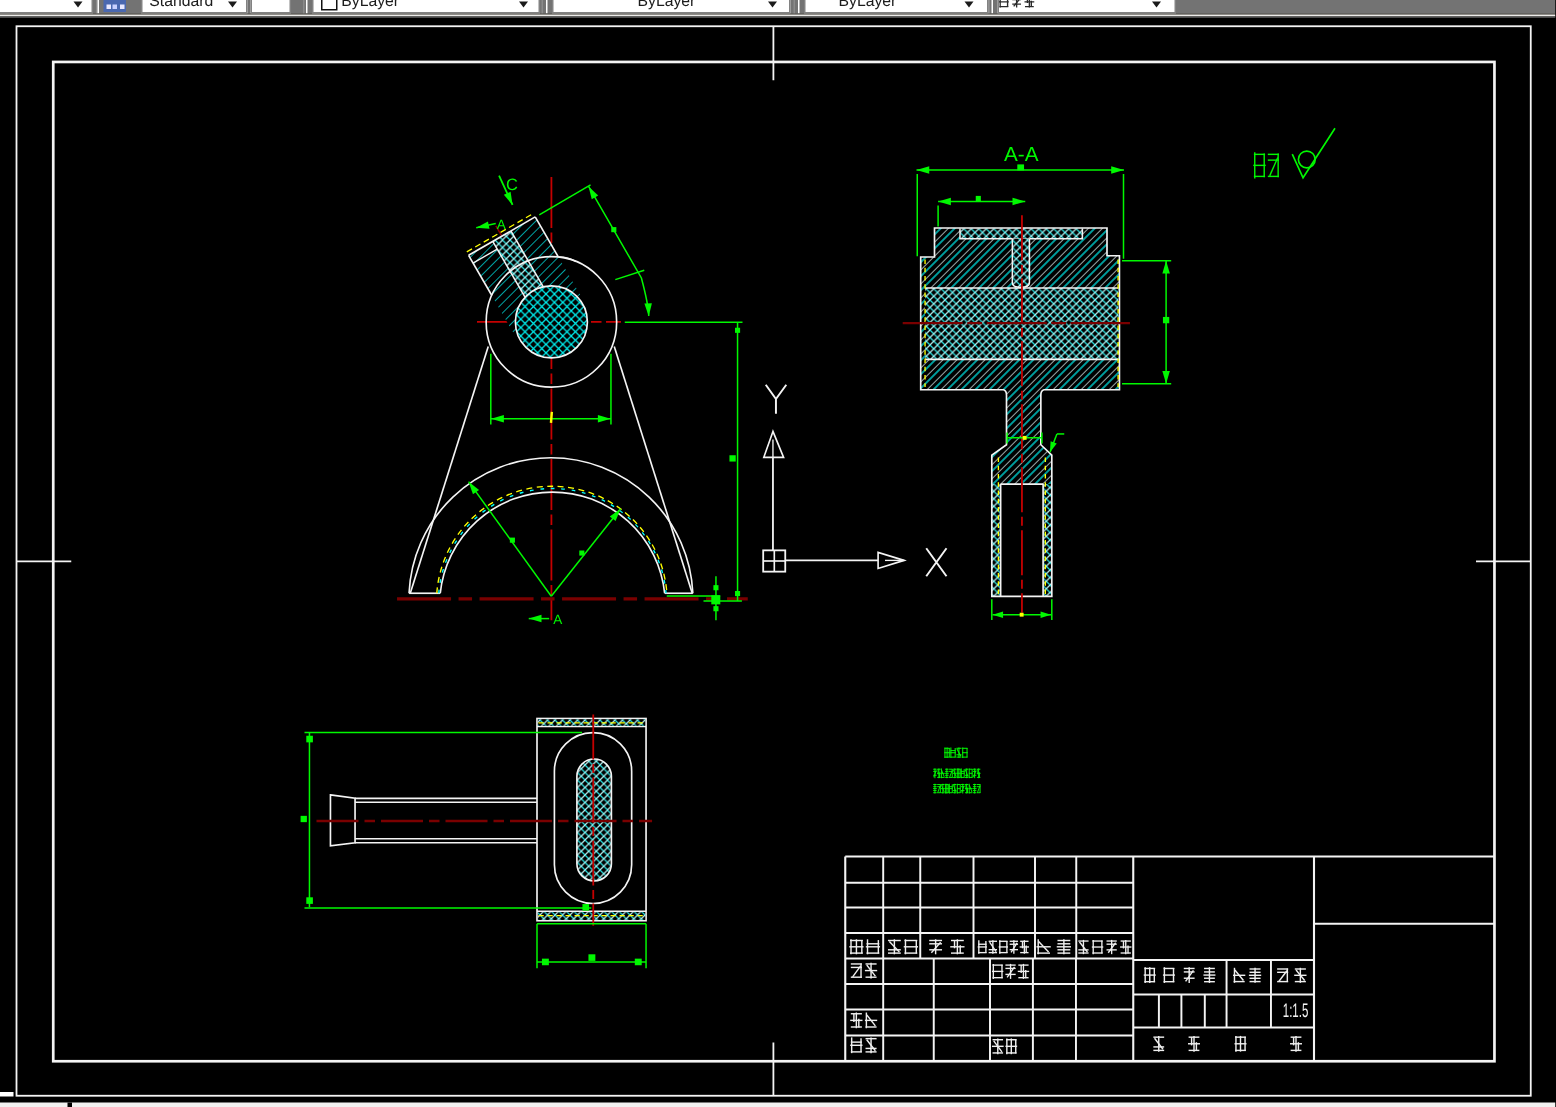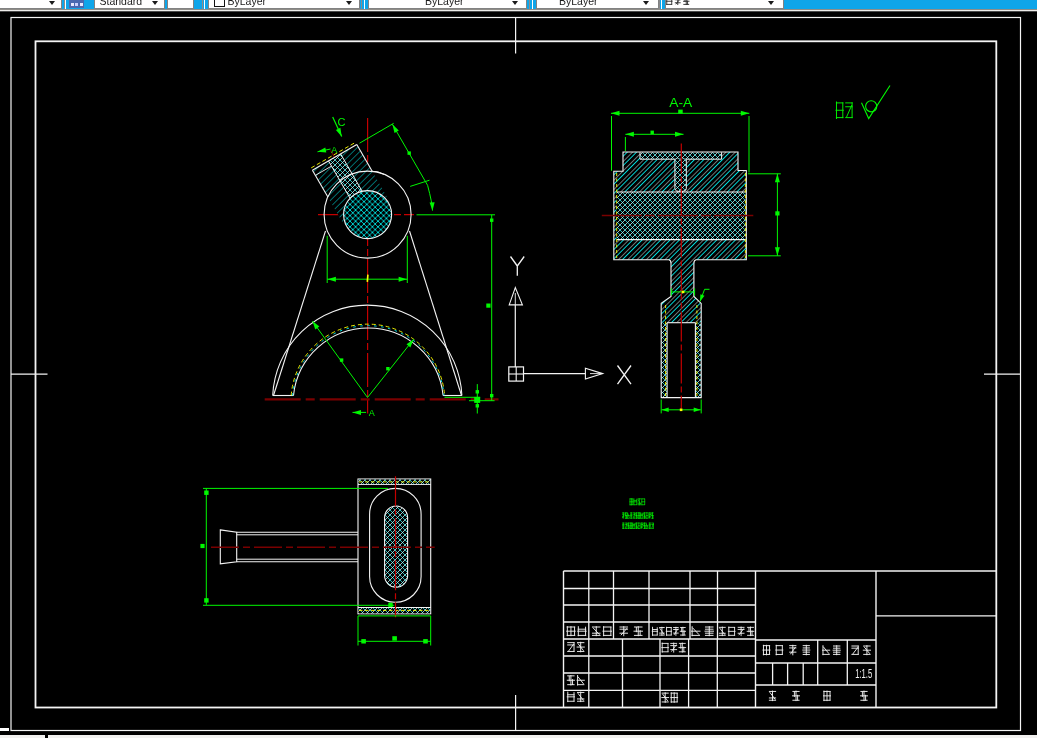--- a/index.html
+++ b/index.html
@@ -601,21 +601,21 @@
         <line x1="842.804" y1="102.375" x2="842.804" y2="118.125" stroke="#00f800" stroke-width="0.95"></line>
         <line x1="845.2149999999999" y1="102.9" x2="852.685" y2="102.9" stroke="#00f800" stroke-width="0.95"></line>
         <line x1="845.2149999999999" y1="117.6" x2="852.685" y2="117.6" stroke="#00f800" stroke-width="0.95"></line>
         <line x1="852.1039999999999" y1="102.375" x2="852.1039999999999" y2="118.125" stroke="#00f800" stroke-width="0.95"></line>
         <line x1="851.8549999999999" y1="105" x2="846.4599999999999" y2="117.25" stroke="#00f800" stroke-width="0.95"></line>
         <line x1="845.2149999999999" y1="106.75" x2="852.685" y2="106.75" stroke="#00f800" stroke-width="0.95"></line>
       </g>
 </g>
 </svg>
 
-<div style="position:absolute;left:0;top:0;width:1037px;height:8.6px;background:#0ea5e9;overflow:hidden;">
+<div style="position:absolute;left:0;top:0;width:1037px;height:8.6px;background:#737373;overflow:hidden;">
   <div style="position:absolute;left:-20px;top:-9px;width:80px;height:16px;background:#fff;border:1px solid #828282;"></div>
   <div style="position:absolute;left:49px;top:1px;width:0;height:0;border-left:3.6px solid transparent;border-right:3.6px solid transparent;border-top:4px solid #1b1b1b;"></div>
   <div style="position:absolute;left:63.5px;top:0;width:1px;height:9px;background:#8a8a8a;"></div>
   <div style="position:absolute;left:65px;top:0;width:1px;height:9px;background:#fff;"></div>
   <div style="position:absolute;left:69px;top:-1px;width:15px;height:9px;background:#4a68b0;"></div>
   <div style="position:absolute;left:70.5px;top:3px;width:3px;height:3px;background:#e8e8ff;"></div>
   <div style="position:absolute;left:75px;top:3px;width:3px;height:3px;background:#c8d0ff;"></div>
   <div style="position:absolute;left:79.5px;top:3px;width:3px;height:3px;background:#e8e8ff;"></div>
   <div style="position:absolute;left:94px;top:-9px;width:69px;height:16px;background:#fff;border:1px solid #828282;"></div>
   <span style="position:absolute;left:99.5px;top:-5.2px;font-size:10.5px;color:#1c1c1c;font-family:'Liberation Sans',sans-serif;">Standard</span>

